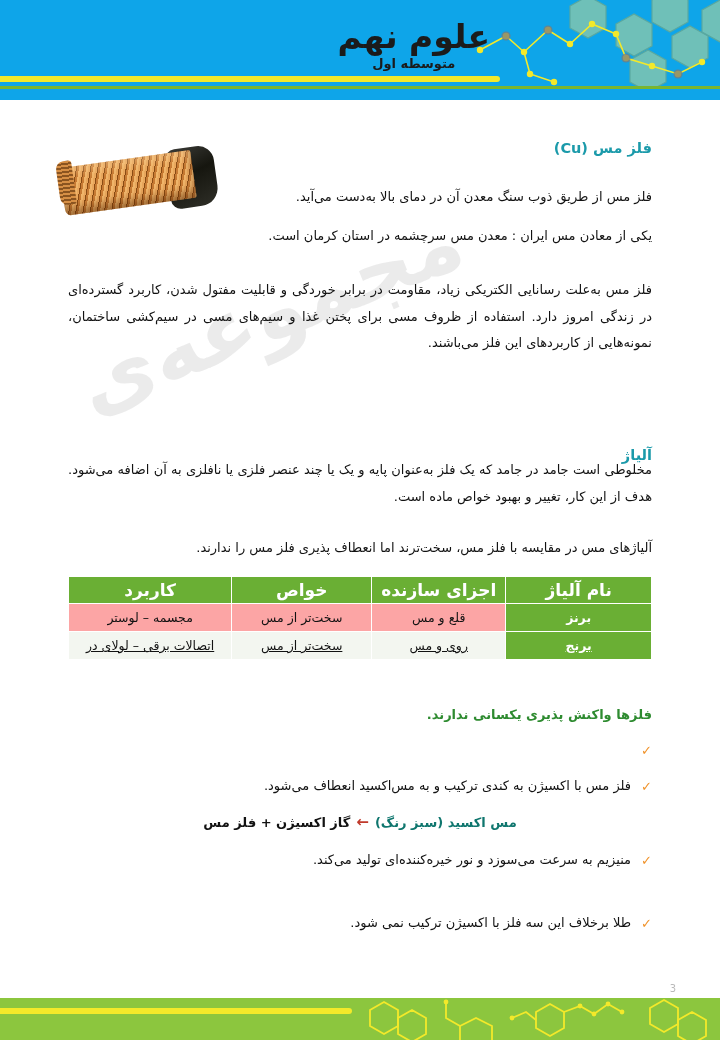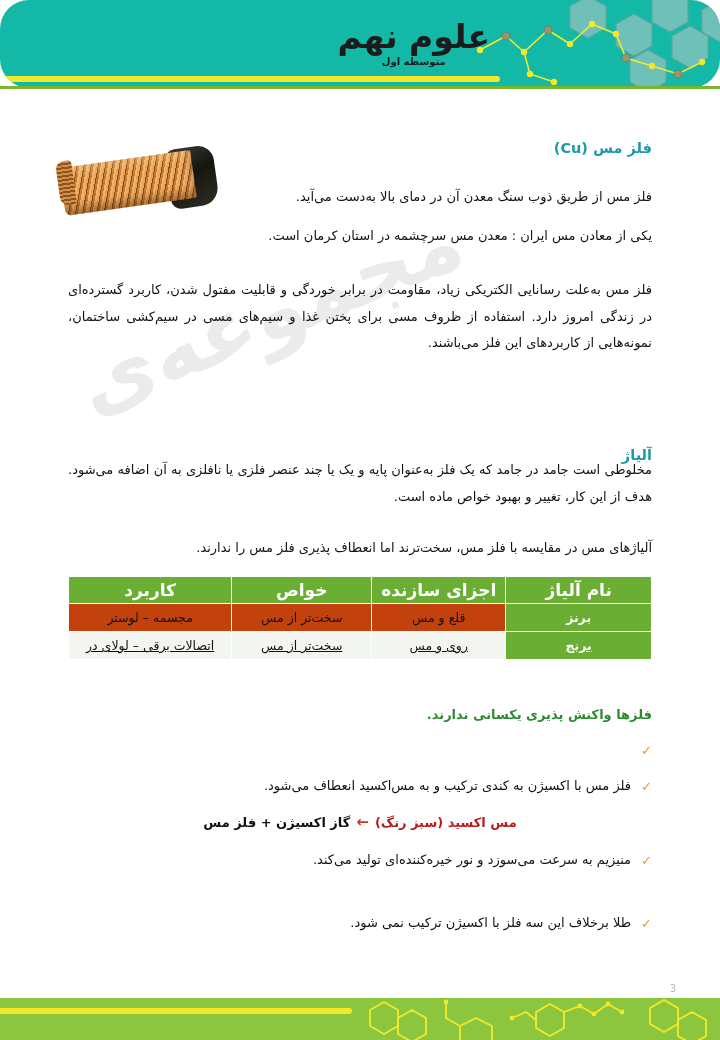--- a/index.html
+++ b/index.html
@@ -18,24 +18,23 @@
     height: 1040px;
     background: #ffffff;
     overflow: hidden;
   }
 
   
   #header {
     position: absolute;
     top: 0; left: 0;
     width: 720px;
-    height: 88px;
-    background: #14b8a6;
-    overflow: hidden;
-    border-radius: 29px;
+    height: 100px;
+    background: #0ea5e9;
+    overflow: hidden;
   }
   #header-underline {
     position: absolute;
     left: 0; top: 76px;
     width: 500px;
     height: 6px;
     background: #f3e92a;
     border-radius: 0 3px 3px 0;
   }
   #header-title-wrap {
@@ -47,21 +46,21 @@
   }
   #header-title {
     font-size: 33px;
     font-weight: bold;
     color: #1b1b1b;
     letter-spacing: 2px;
     line-height: 1.05;
     white-space: nowrap;
   }
   #header-subtitle {
-    font-size: 10px;
+    font-size: 13px;
     font-weight: bold;
     color: #1b1b1b;
     letter-spacing: 1px;
     margin-top: 1px;
   }
   #header-deco {
     position: absolute;
     top: 0; right: 0;
     width: 300px;
     height: 88px;
@@ -188,21 +187,21 @@
     font-size: 12.5px;
     color: #121212;
     border: 1px solid #ffffff;
     padding: 2px 6px;
   }
   #alloy-table td.name-cell {
     background: #6aaf34;
     color: #ffffff;
     font-weight: bold;
   }
-  #alloy-table tr.row-alt td { background: #c2410c; }
+  #alloy-table tr.row-alt td { background: #fca5a5; }
   #alloy-table tr.row-plain td { background: #f3f6f0; text-decoration: underline; }
   #alloy-table tr.row-alt td.name-cell,
   #alloy-table tr.row-plain td.name-cell { background: #6aaf34; }
 
   
   #reactivity-heading {
     position: absolute;
     right: 68px;
     top: 612px;
     color: #2e8b30;
@@ -237,21 +236,21 @@
     top: 718px;
     width: 584px;
     text-align: center;
     direction: rtl;
     font-size: 13px;
     font-weight: bold;
     white-space: nowrap;
   }
   .eq-black { color: #121212; }
   .eq-arrow { color: #c0392b; font-size: 15px; padding: 0 6px; }
-  .eq-green { color: #b91c1c; }
+  .eq-green { color: #0f766e; }
 
   
   #footer {
     position: absolute;
     left: 0; bottom: 0;
     width: 720px;
     height: 42px;
     background: #8cc63e;
     overflow: hidden;
   }

